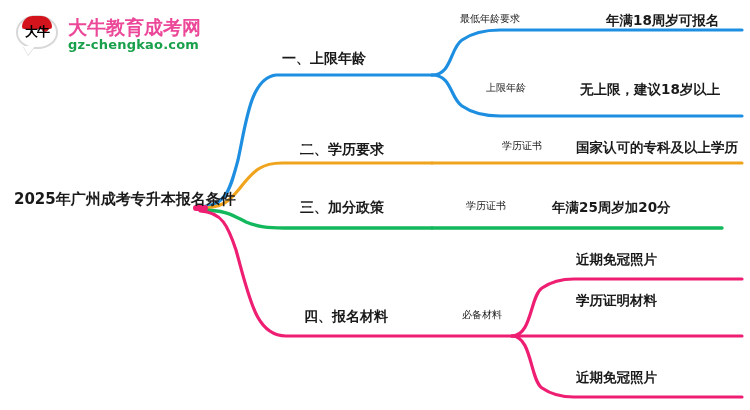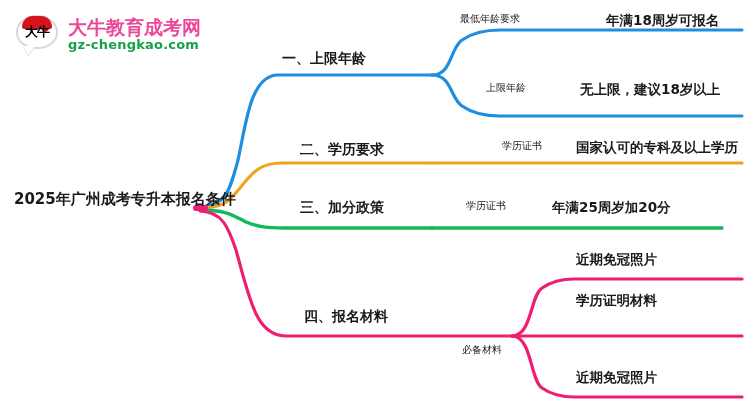--- a/index.html
+++ b/index.html
@@ -192,16 +192,16 @@
 
 <div class="node node-l1" style="left:300px; top:141px;">二、学历要求</div>
 <div class="node node-l2" style="left:466px; top:139px;margin-left:36px;">学历证书</div>
 <div class="node node-l3" style="left:576px; top:139px;">国家认可的专科及以上学历</div>
 
 <div class="node node-l1" style="left:300px; top:199px;">三、加分政策</div>
 <div class="node node-l2" style="left:466px; top:199px;">学历证书</div>
 <div class="node node-l3" style="left:552px; top:199px;">年满25周岁加20分</div>
 
 <div class="node node-l1" style="left:304px; top:308px;">四、报名材料</div>
-<div class="node node-l2" style="left:462px; top:308px;margin-top:35px;">必备材料</div>
+<div class="node node-l2" style="left:462px; top:308px;">必备材料</div>
 <div class="node node-l3" style="left:576px; top:251px;">近期免冠照片</div>
 <div class="node node-l3" style="left:576px; top:292px;">学历证明材料</div>
 <div class="node node-l3" style="left:576px; top:369px;">近期免冠照片</div>
 
 </body></html>

